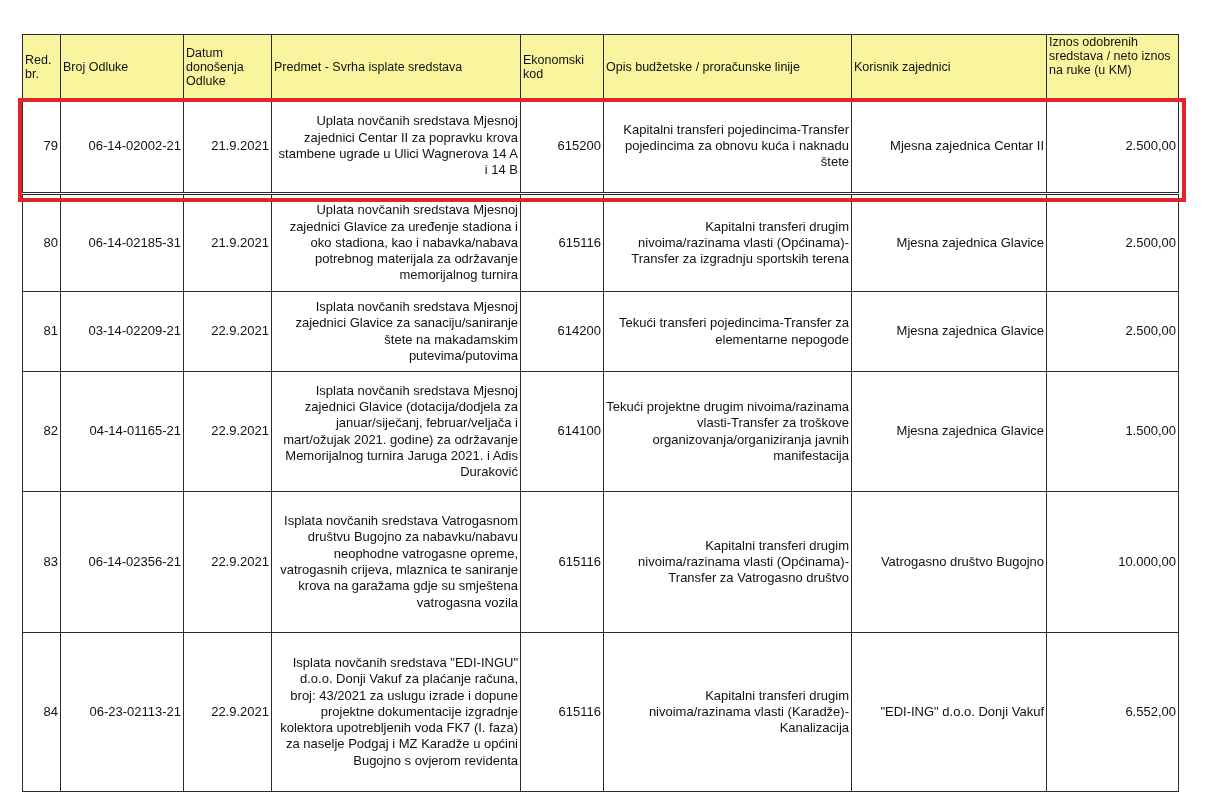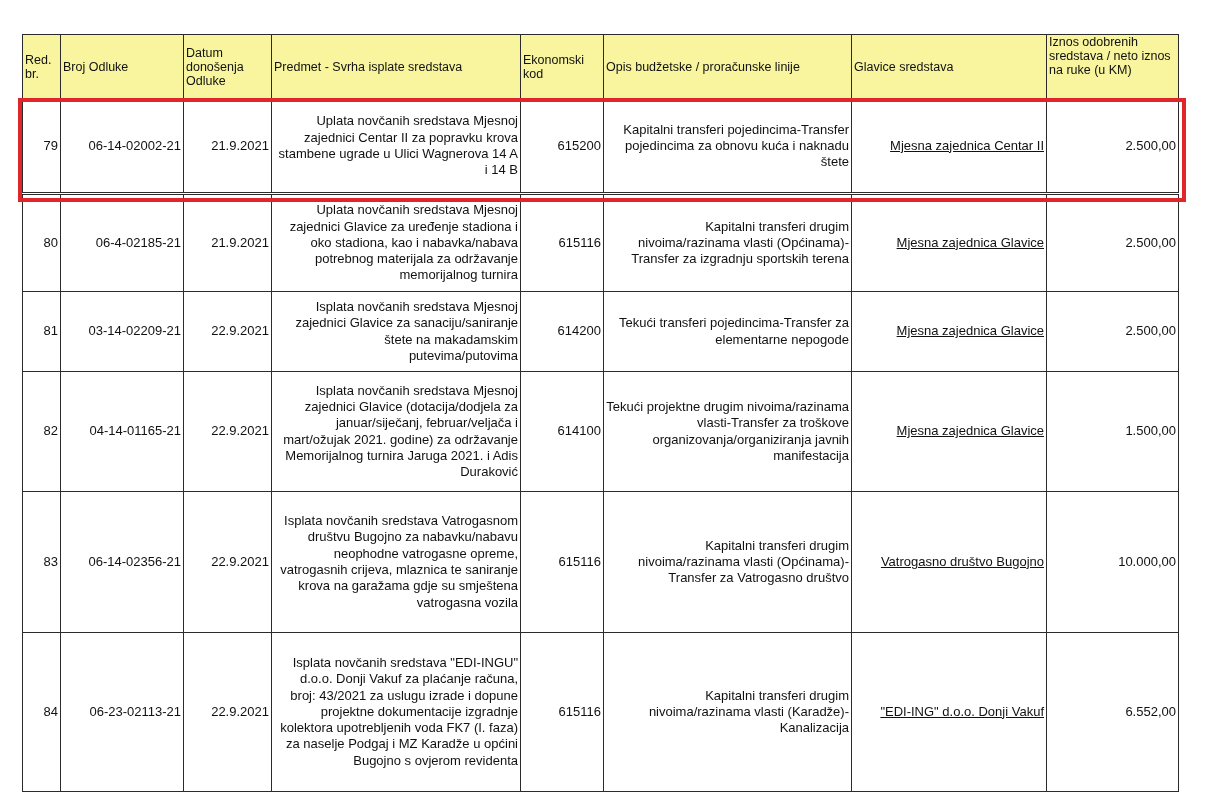--- a/index.html
+++ b/index.html
@@ -6,21 +6,21 @@
     body { width: 1212px; height: 802px; position: relative; overflow: hidden;
            font-family: "Liberation Sans", sans-serif; color: #111; }
     table.grid { position: absolute; left: 22px; top: 34px; border-collapse: collapse;
                  table-layout: fixed; font-size: 13px; line-height: 16.3px; }
     table.grid th, table.grid td { border: 1.5px solid #2b2b2b; padding: 0 2px; overflow: hidden; }
     table.grid th { background: #f8f59e; font-weight: normal; text-align: left; vertical-align: middle;
                     font-size: 12.5px; line-height: 14px; padding: 0 2px; }
     table.grid thead tr { height: 64px; }
     table.grid td { text-align: right; vertical-align: middle; background: #fff; }
     td.c-rb { text-align: center; }
-    td.c-kor { text-align: right; text-decoration: underline; }
+    td.c-kor { text-align: right; }
     tr.r79 { height: 94px; }
     tr.r80 { height: 98px; }
     tr.r81 { height: 80px; }
     tr.r82 { height: 120px; }
     tr.r83 { height: 141px; }
     tr.r84 { height: 159px; }
     tr.r79 td { border-bottom: 3px double #2b2b2b; }
     .highlight { position: absolute; left: 18px; top: 98px; width: 1160px; height: 96px;
                  border: 4px solid #e0262a; pointer-events: none; }
     th .hdr-iznos { display: block; height: 64px; overflow: hidden; }
@@ -40,40 +40,40 @@
     <col style="width:132px">
   </colgroup>
   <thead>
     <tr>
       <th>Red. br.</th>
       <th>Broj Odluke</th>
       <th>Datum donošenja Odluke</th>
       <th>Predmet - Svrha isplate sredstava</th>
       <th>Ekonomski kod</th>
       <th>Opis budžetske / proračunske linije</th>
-      <th>Glavice sredstava</th>
+      <th>Korisnik zajednici</th>
       <th>
           <span class="hdr-iznos">Iznos odobrenih sredstava / neto iznos na ruke (u KM)</span>
         </th>
     </tr>
   </thead>
   <tbody id="tbody">
       <tr class="r79">
         <td class="c-rb">79</td>
         <td>06-14-02002-21</td>
         <td>21.9.2021</td>
         <td>Uplata novčanih sredstava Mjesnoj zajednici Centar II za popravku krova stambene ugrade u Ulici Wagnerova 14 A i 14 B</td>
         <td>615200</td>
         <td>Kapitalni transferi pojedincima-Transfer pojedincima za obnovu kuća i naknadu štete</td>
         <td class="c-kor">Mjesna zajednica Centar II</td>
         <td>2.500,00</td>
       </tr>
       <tr class="r80">
         <td class="c-rb">80</td>
-        <td>06-4-02185-21</td>
+        <td>06-14-02185-31</td>
         <td>21.9.2021</td>
         <td>Uplata novčanih sredstava Mjesnoj zajednici Glavice za uređenje stadiona i oko stadiona, kao i nabavka/nabava potrebnog materijala za održavanje memorijalnog turnira</td>
         <td>615116</td>
         <td>Kapitalni transferi drugim nivoima/razinama vlasti (Općinama)-Transfer za izgradnju sportskih terena</td>
         <td class="c-kor">Mjesna zajednica Glavice</td>
         <td>2.500,00</td>
       </tr>
       <tr class="r81">
         <td class="c-rb">81</td>
         <td>03-14-02209-21</td>

